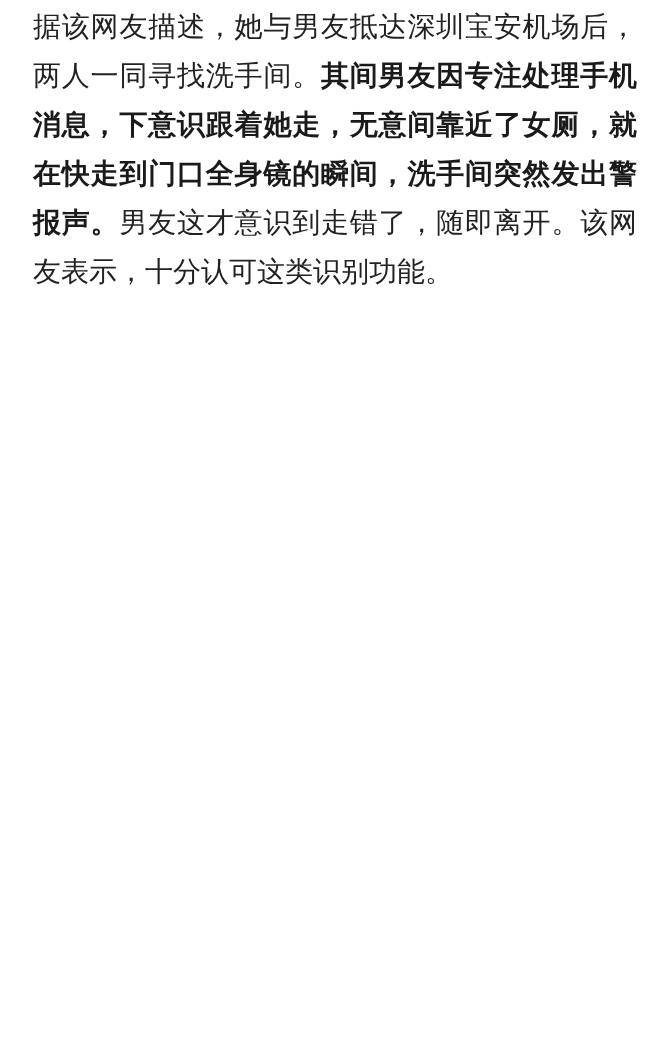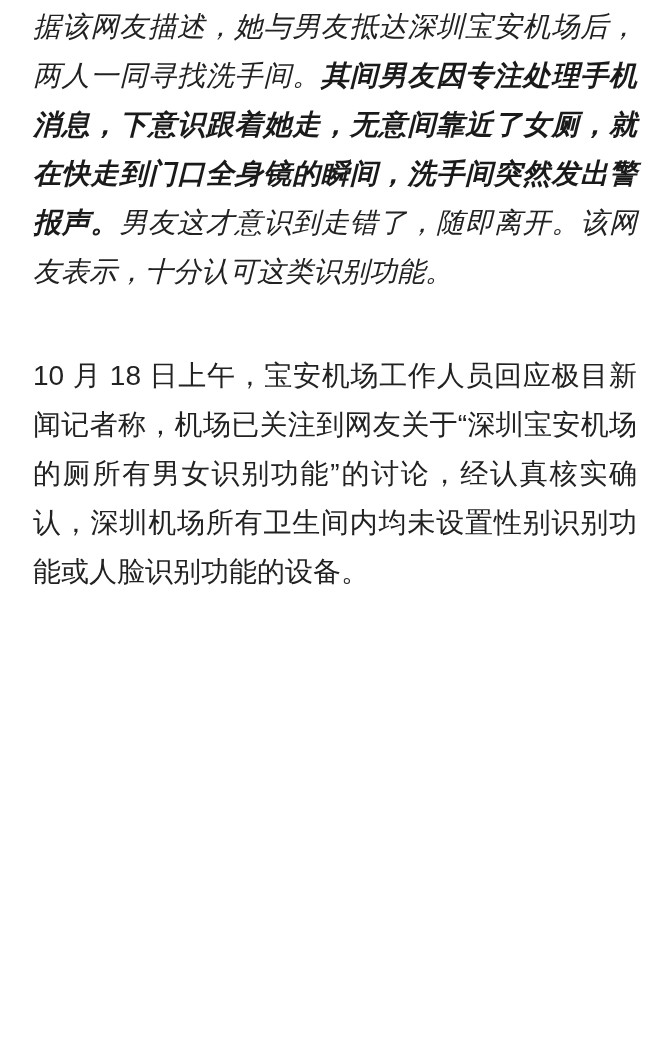--- a/index.html
+++ b/index.html
@@ -34,16 +34,15 @@
   .seg.bold {
     font-weight: 700;
     color: #1a1a1a;
   }
 </style>
 </head>
 <body style="background: rgb(255, 255, 255);">
 
 <main class="article">
   <div id="article-body">
-      <p class="para" style="color: rgb(34, 34, 34); font-style: italic;"><span class="seg">据该网友描述，她与男友抵达深圳宝安机场后，两人一同寻找洗手间。</span><span class="seg bold" style="color: rgb(26, 26, 26);">其间男友因专注处理手机消息，下意识跟着她走，无意间靠近了女厕，就在快走到门口全身镜的瞬间，洗手间突然发出警报声。</span><span class="seg">男友这才意识到走错了，随即离开。该网友表示，十分认可这类识别功能。</span></p>
-      <p class="para" style="color: rgb(34, 34, 34);"><span class="seg">10 月 18 日上午，宝安机场工作人员回应极目新闻记者称，机场已关注到网友关于“深圳宝安机场的厕所有男女识别功能”的讨论，经认真核实确认，深圳机场所有卫生间内均未设置性别识别功能或人脸识别功能的设备。</span></p>
+      <p class="para" style="color: rgb(34, 34, 34);"><span class="seg">据该网友描述，她与男友抵达深圳宝安机场后，两人一同寻找洗手间。</span><span class="seg bold" style="color: rgb(26, 26, 26);">其间男友因专注处理手机消息，下意识跟着她走，无意间靠近了女厕，就在快走到门口全身镜的瞬间，洗手间突然发出警报声。</span><span class="seg">男友这才意识到走错了，随即离开。该网友表示，十分认可这类识别功能。</span></p>
     </div>
 </main>
 
 </body></html>

